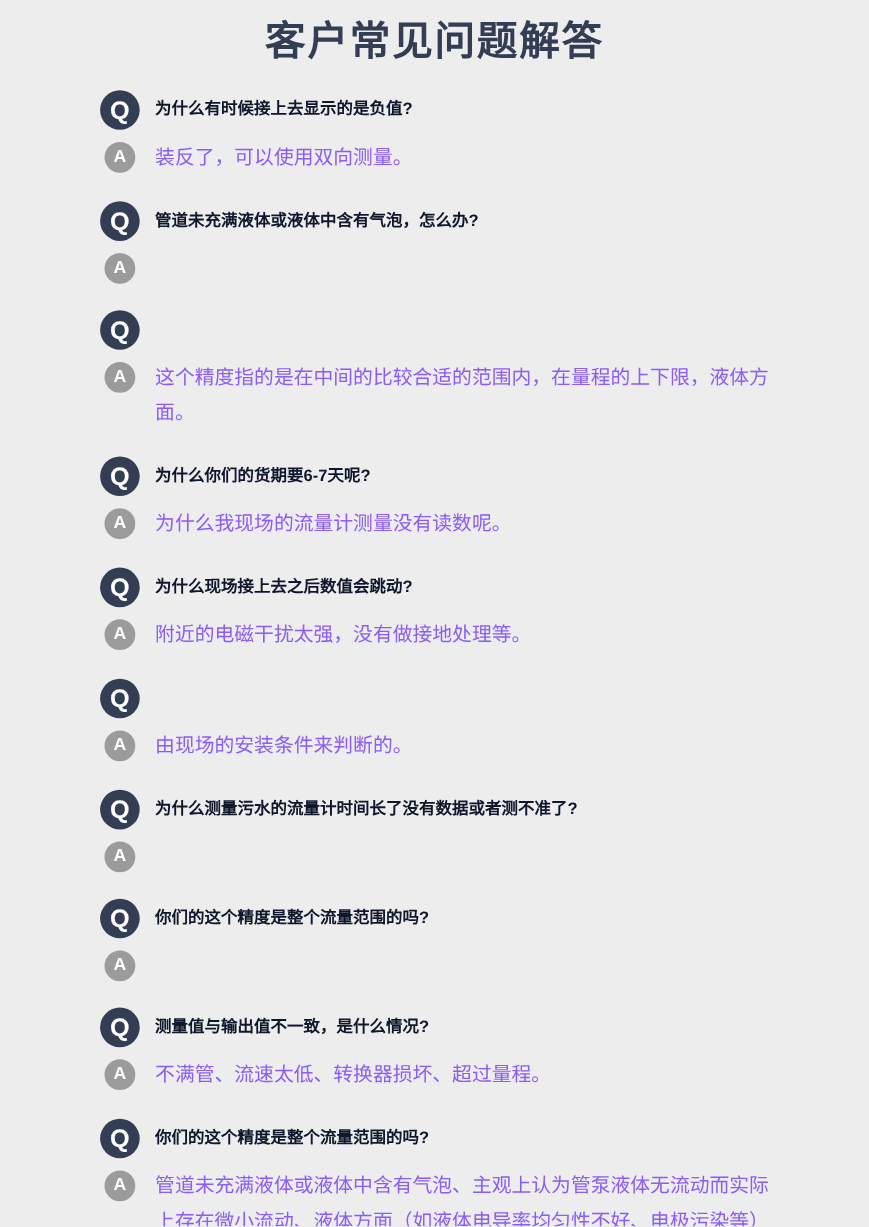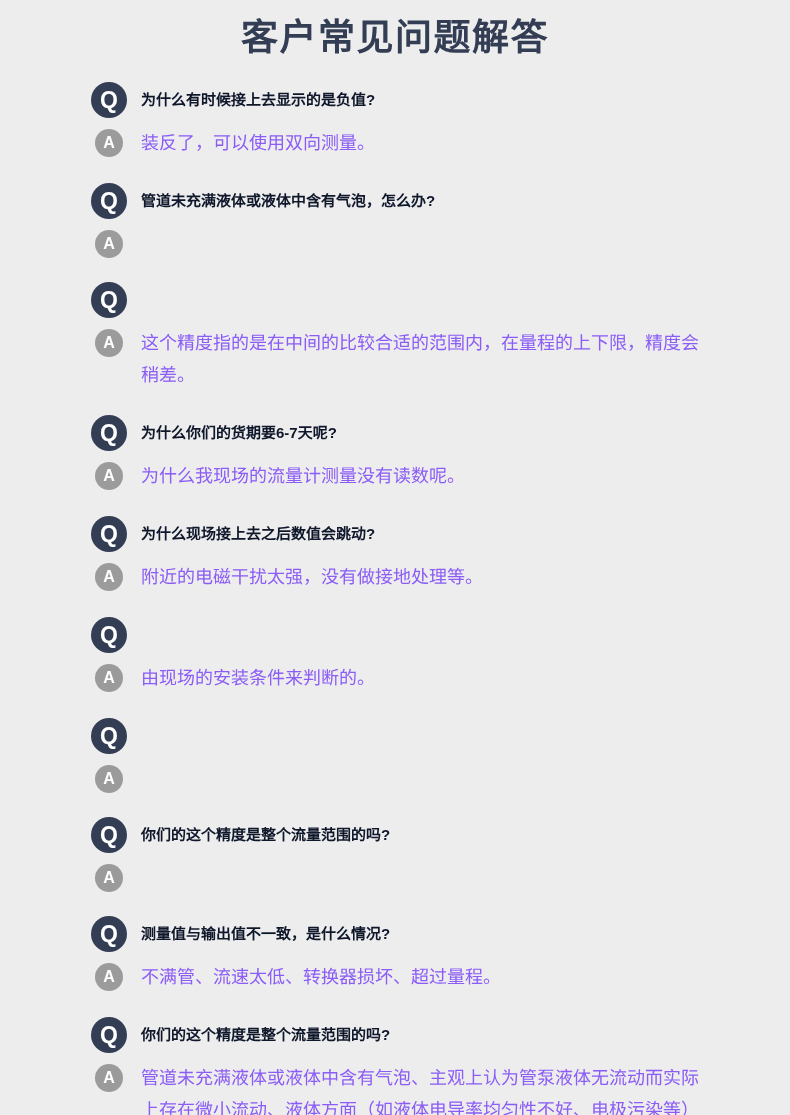--- a/index.html
+++ b/index.html
@@ -111,21 +111,21 @@
       <span class="a-badge">A</span>
     </div>
   </div>
 
   <div class="qa-item">
     <div class="q-row">
       <span class="q-badge">Q</span>
     </div>
     <div class="a-row">
       <span class="a-badge">A</span>
-      <span class="a-text">这个精度指的是在中间的比较合适的范围内，在量程的上下限，精度会稍差。</span>
+      <span class="a-text">这个精度指的是在中间的比较合适的范围内，在量程的上下限，液体方面。</span>
     </div>
   </div>
 
   <div class="qa-item">
     <div class="q-row">
       <span class="q-badge">Q</span>
       <span class="q-text">为什么你们的货期要6-7天呢?</span>
     </div>
     <div class="a-row">
       <span class="a-badge">A</span>
@@ -150,20 +150,21 @@
     </div>
     <div class="a-row">
       <span class="a-badge">A</span>
       <span class="a-text">由现场的安装条件来判断的。</span>
     </div>
   </div>
 
   <div class="qa-item">
     <div class="q-row">
       <span class="q-badge">Q</span>
+      <span class="q-text">为什么测量污水的流量计时间长了没有数据或者测不准了?</span>
     </div>
     <div class="a-row">
       <span class="a-badge">A</span>
     </div>
   </div>
 
   <div class="qa-item">
     <div class="q-row">
       <span class="q-badge">Q</span>
       <span class="q-text">你们的这个精度是整个流量范围的吗?</span>

